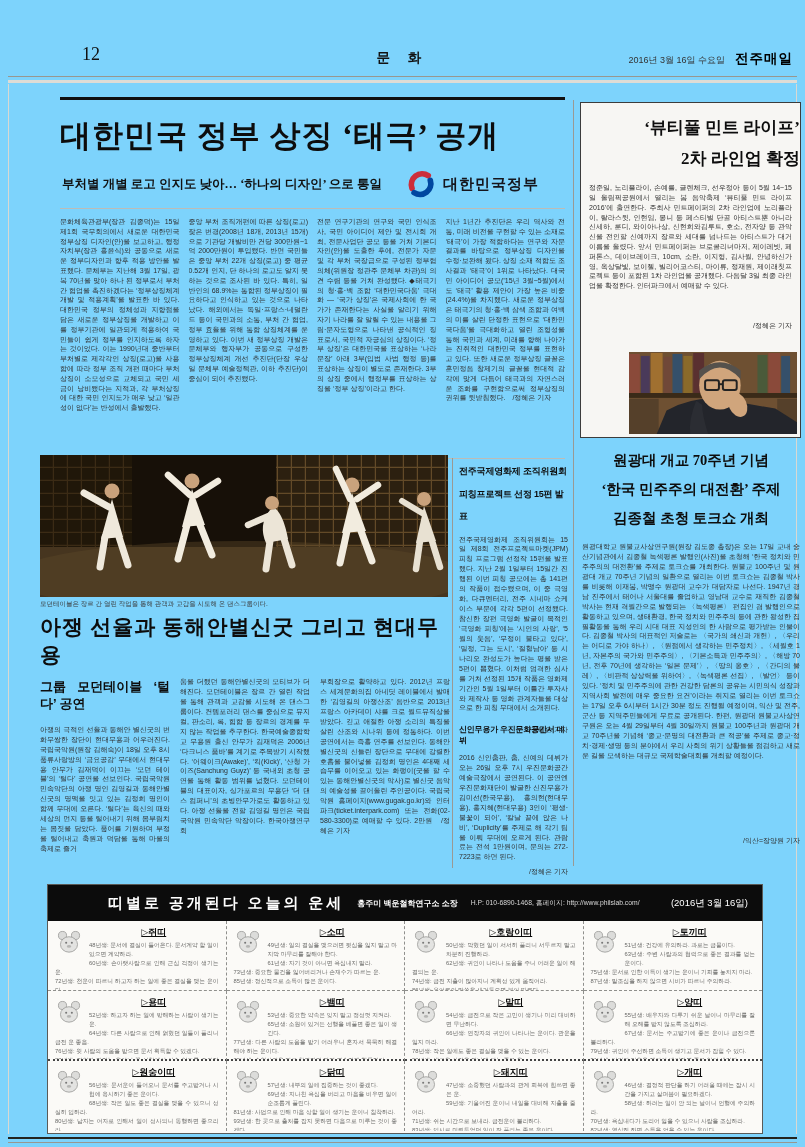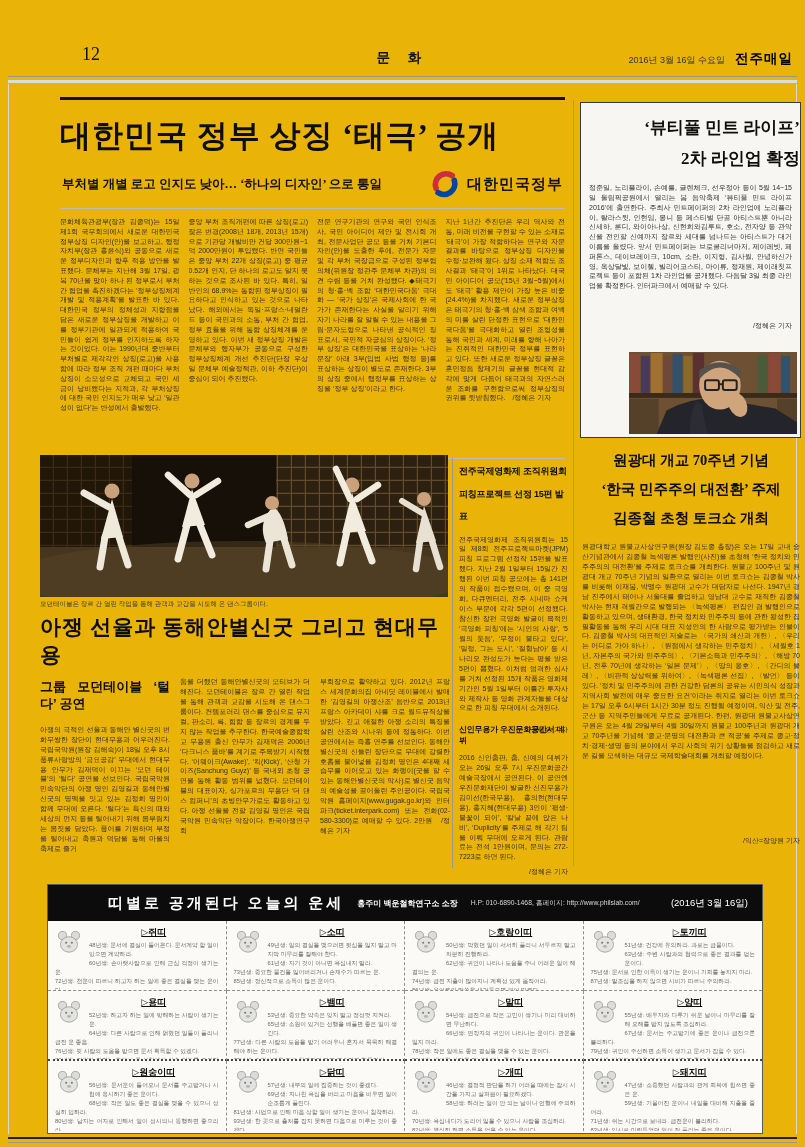--- a/index.html
+++ b/index.html
@@ -1,16 +1,16 @@
 <!DOCTYPE html>
 <html><head>
 <meta charset="utf-8">
 <style>
   html,body{margin:0;padding:0;background:#e9e8e5;}
-  .page{position:relative;width:805px;height:1147px;margin:0 auto;background:#eab308;
+  .page{position:relative;width:805px;height:1147px;margin:0 auto;background:#7dd3fc;
         font-family:"Liberation Sans","DejaVu Sans",sans-serif;color:#222;overflow:hidden;}
   .abs{position:absolute;}
   .serif{font-family:"Liberation Serif","DejaVu Serif",serif;}
 
   
   .top-head{position:absolute;left:10px;right:10px;top:44px;height:28px;}
   .pagenum{position:absolute;left:72px;top:0;font-family:"Liberation Serif","DejaVu Serif",serif;font-size:18px;color:#111;}
   .section{position:absolute;left:50%;transform:translateX(-50%);top:5px;font-weight:bold;font-size:13.5px;letter-spacing:7px;color:#111;}
   .dateline{position:absolute;right:2px;top:6px;display:flex;align-items:baseline;gap:10px;}
   .pub-date{font-size:9px;color:#333;}
@@ -20,21 +20,21 @@
   .edge-l{left:8px;top:84px;height:1050px;width:1px;background:#d9d8d2;}
   .edge-r{right:8px;top:84px;height:1050px;width:1px;background:#d9d8d2;}
 
   
   #main-article{left:60px;top:97px;width:505px;}
   .black-rule{height:3px;background:#111;}
   .main-h1{font-family:"Liberation Serif","DejaVu Serif",serif;font-weight:bold;font-size:31px;letter-spacing:1px;
            color:#0d0d0d;margin:15px 0 12px;}
   .sub-row{display:flex;justify-content:space-between;align-items:center;margin:0 2px 9px 2px;}
   .subhead{font-family:"Liberation Serif","DejaVu Serif",serif;font-weight:bold;font-size:12.5px;color:#111;}
-  .gov-logo{display:flex;align-items:center;gap:7px;margin-right:0;}
+  .gov-logo{display:flex;align-items:center;gap:7px;margin-right:24px;}
   .gov-logo-label{font-weight:bold;font-size:15px;color:#15151c;letter-spacing:1px;}
   .thin-rule{height:1px;background:#bdbcb6;margin-bottom:8px;}
   .cols{display:flex;gap:9px;}
   .col{flex:1;font-size:7px;line-height:1.4;text-align:justify;color:#2e2e2e;height:234px;overflow:hidden;}
   .thin-rule2{height:1px;background:#bdbcb6;margin-top:7px;}
 
   
   .vdiv1{left:452px;top:458px;width:1px;height:410px;background:#9a9993;}
   .vdiv2{left:573px;top:100px;width:1px;height:766px;background:#9a9993;}
 
@@ -464,46 +464,46 @@
     <span class="h-icon">
       <svg width="26" height="26" viewBox="0 0 32 32">
         <circle cx="8" cy="8" r="5" fill="#dcdcda" stroke="#9a9a98"></circle>
         <circle cx="24" cy="8" r="5" fill="#dcdcda" stroke="#9a9a98"></circle>
         <ellipse cx="16" cy="19" rx="10.5" ry="9.5" fill="#e3e3e1" stroke="#9a9a98"></ellipse>
         <circle cx="12.5" cy="17" r="1.3" fill="#777"></circle>
         <circle cx="19.5" cy="17" r="1.3" fill="#777"></circle>
         <ellipse cx="16" cy="21.5" rx="2.6" ry="1.7" fill="#b5b5b3"></ellipse>
       </svg>
     </span>
+    <span class="h-label">▷돼지띠</span>
+    <div class="h-lines">
+            <div>47년생: 소중했던 사람과의 관계 회복에 힘쓰면 좋은 운.</div>
+            <div>59년생: 기울어진 운이니 내일을 대비해 지출을 줄여라.</div>
+            <div>71년생: 쉬는 시간으로 보내라. 금전운이 불리하다.</div>
+            <div>83년생: 임시로 미뤄두었던 일이 잘 풀리는 좋은 운이다.</div>
+          </div>
+  </div>
+
+  <div class="h-cell">
+    <span class="h-icon">
+      <svg width="26" height="26" viewBox="0 0 32 32">
+        <circle cx="8" cy="8" r="5" fill="#dcdcda" stroke="#9a9a98"></circle>
+        <circle cx="24" cy="8" r="5" fill="#dcdcda" stroke="#9a9a98"></circle>
+        <ellipse cx="16" cy="19" rx="10.5" ry="9.5" fill="#e3e3e1" stroke="#9a9a98"></ellipse>
+        <circle cx="12.5" cy="17" r="1.3" fill="#777"></circle>
+        <circle cx="19.5" cy="17" r="1.3" fill="#777"></circle>
+        <ellipse cx="16" cy="21.5" rx="2.6" ry="1.7" fill="#b5b5b3"></ellipse>
+      </svg>
+    </span>
     <span class="h-label">▷개띠</span>
     <div class="h-lines">
             <div>46년생: 결정적 판단을 하기 어려울 때에는 잠시 시간을 가지고 살펴봄이 필요하겠다.</div>
             <div>58년생: 하려는 일이 안 되는 날이니 언행에 주의하라.</div>
             <div>70년생: 욕심내다가 도리어 잃을 수 있으니 사람을 조심하라.</div>
             <div>82년생: 열심히 하면 소득을 얻을 수 있는 운이다.</div>
           </div>
   </div>
-
-  <div class="h-cell">
-    <span class="h-icon">
-      <svg width="26" height="26" viewBox="0 0 32 32">
-        <circle cx="8" cy="8" r="5" fill="#dcdcda" stroke="#9a9a98"></circle>
-        <circle cx="24" cy="8" r="5" fill="#dcdcda" stroke="#9a9a98"></circle>
-        <ellipse cx="16" cy="19" rx="10.5" ry="9.5" fill="#e3e3e1" stroke="#9a9a98"></ellipse>
-        <circle cx="12.5" cy="17" r="1.3" fill="#777"></circle>
-        <circle cx="19.5" cy="17" r="1.3" fill="#777"></circle>
-        <ellipse cx="16" cy="21.5" rx="2.6" ry="1.7" fill="#b5b5b3"></ellipse>
-      </svg>
-    </span>
-    <span class="h-label">▷돼지띠</span>
-    <div class="h-lines">
-            <div>47년생: 소중했던 사람과의 관계 회복에 힘쓰면 좋은 운.</div>
-            <div>59년생: 기울어진 운이니 내일을 대비해 지출을 줄여라.</div>
-            <div>71년생: 쉬는 시간으로 보내라. 금전운이 불리하다.</div>
-            <div>83년생: 임시로 미뤄두었던 일이 잘 풀리는 좋은 운이다.</div>
-          </div>
-  </div>
 </div>
   </div>
 
   <div class="abs b1"></div>
   <div class="abs b2"></div>
 </div>
 
 </body></html>

